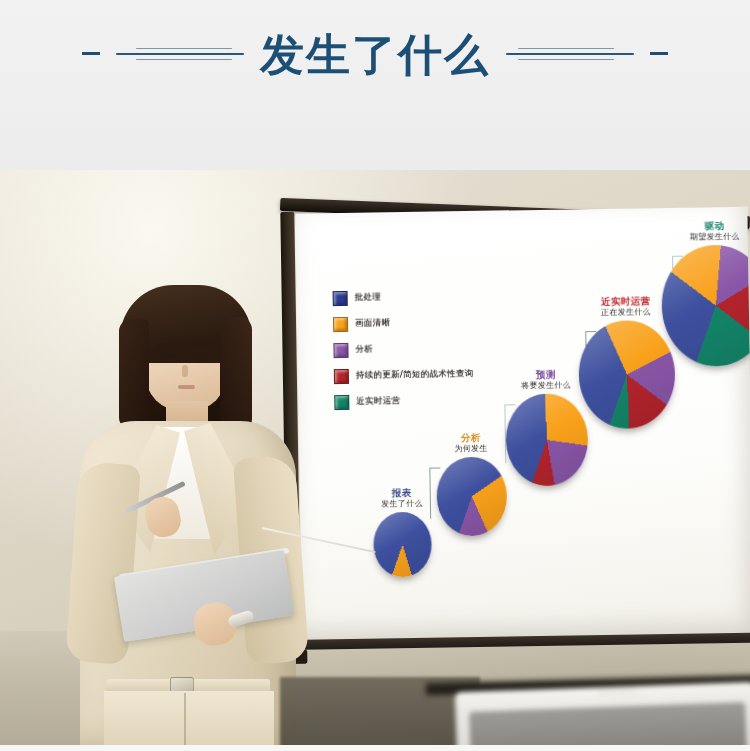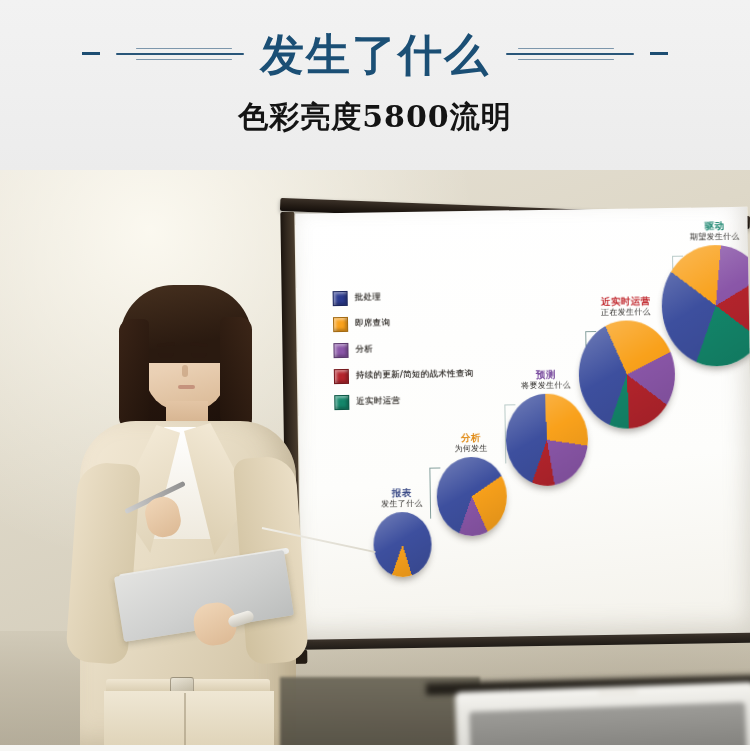--- a/index.html
+++ b/index.html
@@ -197,21 +197,20 @@
           <span class="dash"></span>
       </span>
       <span class="headline">发生了什么</span>
       <span class="deco right">
         <i></i>
           <i></i>
           <i></i>
           <span class="dash"></span>
       </span>
     </div>
-    <div class="subline">色彩亮度5800流明</div>
   </div>
 
   <div class="scene">
     <div class="wall-light"></div>
     <div class="wall-shadow"></div>
     <div class="floor"></div>
 
     <div class="screen-wrap">
       <div class="screen-frame">
         <div class="screen-top-bar">
@@ -222,21 +221,21 @@
         </div>
         <div class="screen-canvas">
           <div class="slide" id="slide">
             <div class="legend" id="legend">
                 <div class="legend-row">
                   <span class="sw" style="background: rgb(44, 59, 143);"></span>
                   <span class="lg-text">批处理</span>
                 </div>
                 <div class="legend-row">
                   <span class="sw" style="background: rgb(249, 161, 27);"></span>
-                  <span class="lg-text">即席查询</span>
+                  <span class="lg-text">画面清晰</span>
                 </div>
                 <div class="legend-row">
                   <span class="sw" style="background: rgb(138, 86, 168);"></span>
                   <span class="lg-text">分析</span>
                 </div>
                 <div class="legend-row">
                   <span class="sw" style="background: rgb(180, 36, 44);"></span>
                   <span class="lg-text">持续的更新/简短的战术性查询</span>
                 </div>
                 <div class="legend-row">

